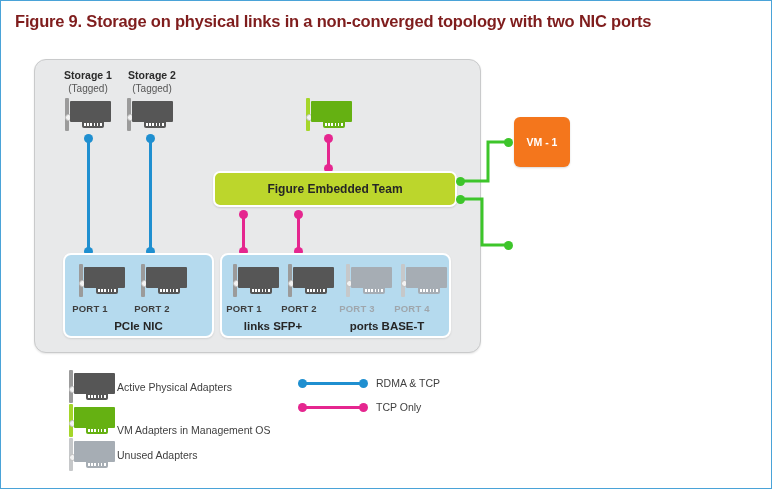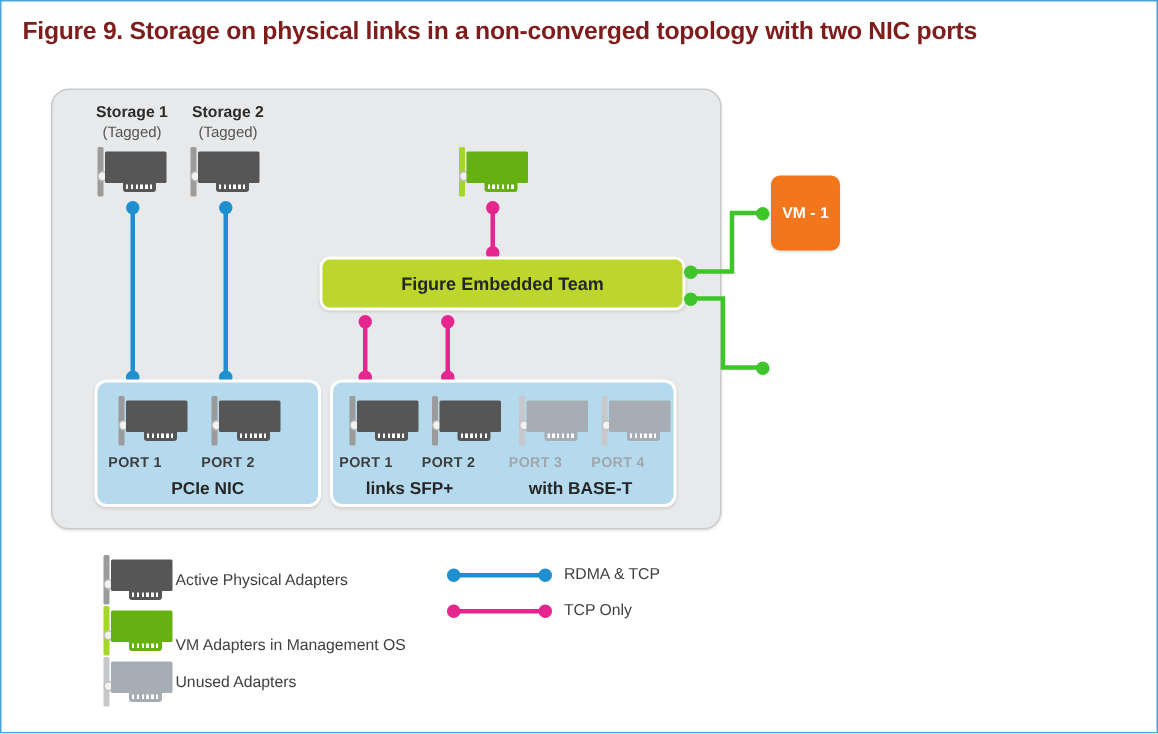--- a/index.html
+++ b/index.html
@@ -58,21 +58,21 @@
   
   .nicgroup{position:absolute;background:#b5daee;border:2px solid #ffffff;border-radius:8px;
             box-shadow:0 1px 2px rgba(0,0,0,.10);box-sizing:border-box;}
   .port-lbl{position:absolute;font-size:9.5px;font-weight:bold;color:#3d3d3d;
             text-align:center;width:52px;letter-spacing:.2px;}
   .port-lbl.dim{color:#9fa6ac;}
   .grp-lbl{position:absolute;font-size:11.5px;font-weight:bold;color:#262626;
            text-align:center;}
 
   
-  .vm{position:absolute;width:46px;height:50px;background:#f4761c;border-radius:6px;
+  .vm{position:absolute;width:56px;height:50px;background:#f4761c;border-radius:6px;
       display:flex;align-items:center;justify-content:center;
       color:#ffffff;font-size:10.5px;font-weight:bold;
       box-shadow:0 1px 2px rgba(0,0,0,.15);}
 
   
   #vm-links{position:absolute;left:0;top:0;width:772px;height:489px;pointer-events:none;}
 
   
   .leg-txt{position:absolute;font-size:10.5px;color:#3f3f3f;white-space:nowrap;}
   .leg-line{position:absolute;height:3px;border-radius:2px;}
@@ -190,21 +190,21 @@
     <div class="tab"></div>
     <div class="pins"></div>
   </div>
 
   <div class="port-lbl" style="left:217px;top:302px;">PORT 1</div>
   <div class="port-lbl" style="left:272px;top:302px;">PORT 2</div>
   <div class="port-lbl dim" style="left:330px;top:302px;">PORT 3</div>
   <div class="port-lbl dim" style="left:385px;top:302px;">PORT 4</div>
 
   <div class="grp-lbl" style="left:217px;top:319px;width:110px;">links SFP+</div>
-  <div class="grp-lbl" style="left:330px;top:319px;width:112px;">with BASE-T</div>
+  <div class="grp-lbl" style="left:330px;top:319px;width:112px;">ports BASE-T</div>
 
   <svg id="vm-links">
     <path d="M459,180 L487,180 L487,141 L507,141" stroke="#3dc52a" stroke-width="3" fill="none"></path>
     <path d="M459,198 L481,198 L481,244 L507,244" stroke="#3dc52a" stroke-width="3" fill="none"></path>
   </svg>
   <div class="dot green" style="left:455px;top:176px;"></div>
   <div class="dot green" style="left:455px;top:194px;"></div>
   <div class="dot green" style="left:503px;top:137px;"></div>
   <div class="dot green" style="left:503px;top:240px;"></div>
 

